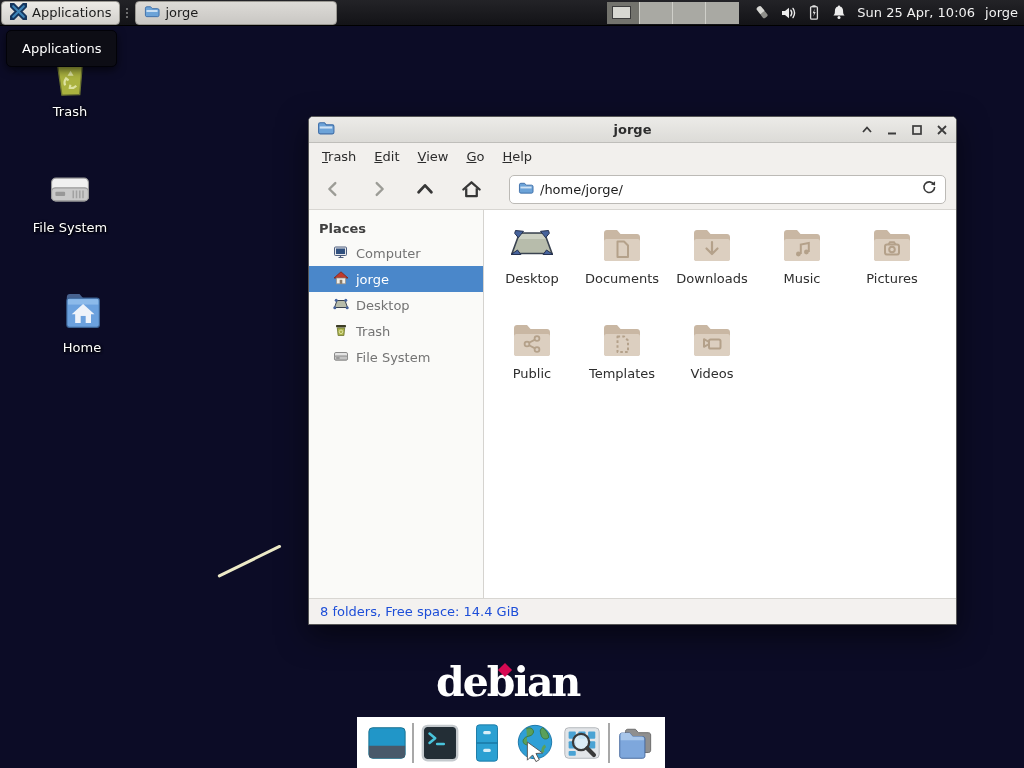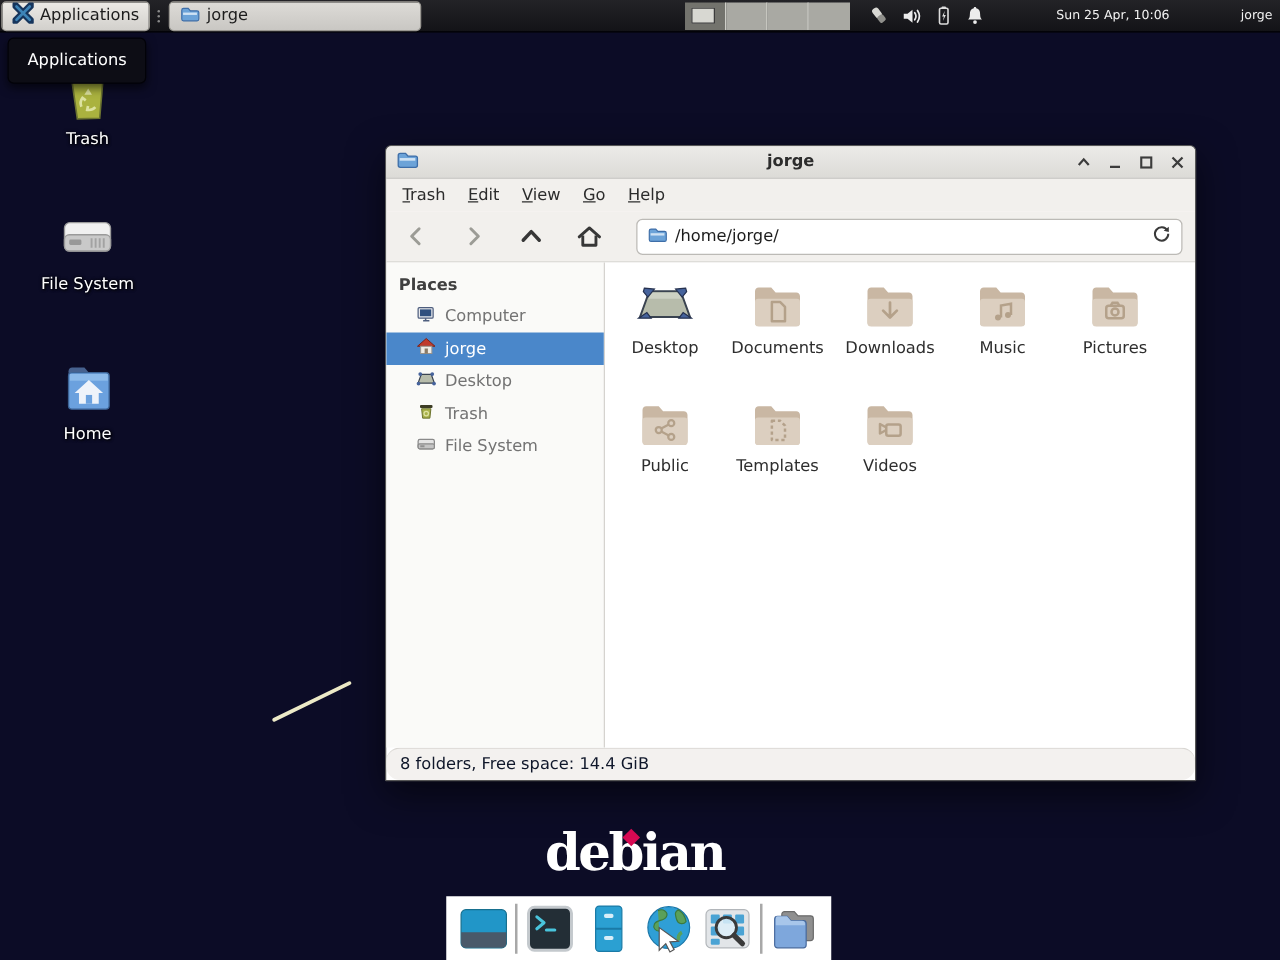--- a/index.html
+++ b/index.html
@@ -19,21 +19,21 @@
   .task-btn { width:202px; justify-content:flex-start; background:linear-gradient(#dddbd7,#c9c7c3); }
   .spacer { flex:1; }
   .pager { display:flex; height:22px; margin-right:10px; border:1px solid #55555ance; }
   .pager .ws { width:33px; height:22px; background:#a9a9a3; border-right:1px solid #cfcfc9; position:relative; }
   .pager .ws:last-child { border-right:none; }
   .pager .ws.active { background:#73736d; }
   .pager .ws.active .mini-win { position:absolute; left:5px; top:4px; width:19px; height:13px;
     background:#d8d8d2; border:1px solid #3c3c3c; }
   .tray { display:flex; align-items:center; gap:9px; margin:0 10px 0 4px; }
   .tray svg { display:block; }
-  .clock, .panel-user { color:#f2f2f2; font-size:10px; margin-right:10px; white-space:nowrap;margin-left:47px; }
+  .clock, .panel-user { color:#f2f2f2; font-size:13px; margin-right:10px; white-space:nowrap; }
   .panel-user { margin-right:6px; }
 
   
   .tooltip { position:absolute; left:6px; top:30px; z-index:60; background:#0d0d15;
     border:1px solid #020208; border-radius:5px; color:#fff; font-size:13px;
     padding:10px 15px; box-shadow:0 3px 8px rgba(0,0,0,.6); }
 
   
   .desk-icon { position:absolute; width:96px; text-align:center; z-index:10; cursor:default; }
   .desk-icon .ic { width:52px; height:52px; margin:0 auto; }
@@ -75,21 +75,21 @@
   .side-header { font-size:13px; font-weight:bold; color:#404040; padding:5px 10px 4px; }
   .side-item { height:26px; display:flex; align-items:center; gap:7px; padding-left:24px;
     font-size:13px; color:#737373; cursor:default; }
   .side-item.selected { background:#4a87ca; color:#fff; }
   .main-pane { flex:1; background:#fff; padding:10px 0 0 3px; display:grid;
     grid-template-columns:repeat(5,90px); grid-auto-rows:95px; align-content:start; }
   .ficon { width:90px; text-align:center; cursor:default; }
   .ficon svg { display:block; margin:0 auto; }
   .ficon .flbl { font-size:13px; color:#2e2e2e; margin-top:3px; }
   .statusbar { height:26px; background:#f3f1ef; border-top:1px solid #d8d6d2; display:flex;
-    align-items:center; padding:0 11px; font-size:13px; color:#0f172a; flex:0 0 auto;border-radius:11px; }
+    align-items:center; padding:0 11px; font-size:13px; color:#1d4ed8; flex:0 0 auto; }
 
   
   .dock { position:absolute; left:357px; bottom:0; width:308px; height:51px; background:#fff;
     z-index:30; display:flex; align-items:center; justify-content:space-evenly; padding:0 4px; }
   .dock-item { width:44px; height:44px; display:flex; align-items:center; justify-content:center; cursor:default; }
   .dock-sep { width:2px; height:40px; background:#a8a8a8; }
 </style>
 </head>
 <body>
 
@@ -182,21 +182,21 @@
     <svg width="52" height="52" viewBox="0 0 48 48">
       <rect x="7" y="13" width="34" height="21" rx="4" fill="#f0f0f0" stroke="#9a9a9a"></rect>
       <rect x="7" y="22" width="34" height="12" rx="3.5" fill="#c9c9c9" stroke="#9a9a9a"></rect>
       <rect x="10.5" y="25.5" width="9" height="4" rx="1" fill="#989898"></rect>
       <path d="M27 24.5v7M30 24.5v7M33 24.5v7M36 24.5v7" stroke="#a2a2a2" stroke-width="1.4"></path>
     </svg>
   </div>
   <div class="lbl">File System</div>
 </div>
 
-<div class="desk-icon" style="left:22px; top:284px;">
+<div class="desk-icon" style="left:34px; top:284px;">
   <div class="ic">
     <svg width="52" height="52" viewBox="0 0 48 48">
       <path d="M10 12c0-1.6 1.1-2.7 2.7-2.7h9l4.2 4.8H10z" fill="#47628f"></path>
       <rect x="10" y="13" width="30" height="27" rx="2.5" fill="#6ba1de" stroke="#3c6394"></rect>
       <rect x="11" y="14" width="28" height="5" fill="#8cbaea"></rect>
       <path d="M25 18.5l-10.5 9.5h3.2v8h14.6v-8h3.2z" fill="#eef3fa"></path>
       <rect x="22.8" y="29.5" width="4.6" height="6.5" fill="#6ba1de"></rect>
     </svg>
   </div>
   <div class="lbl">Home</div>

